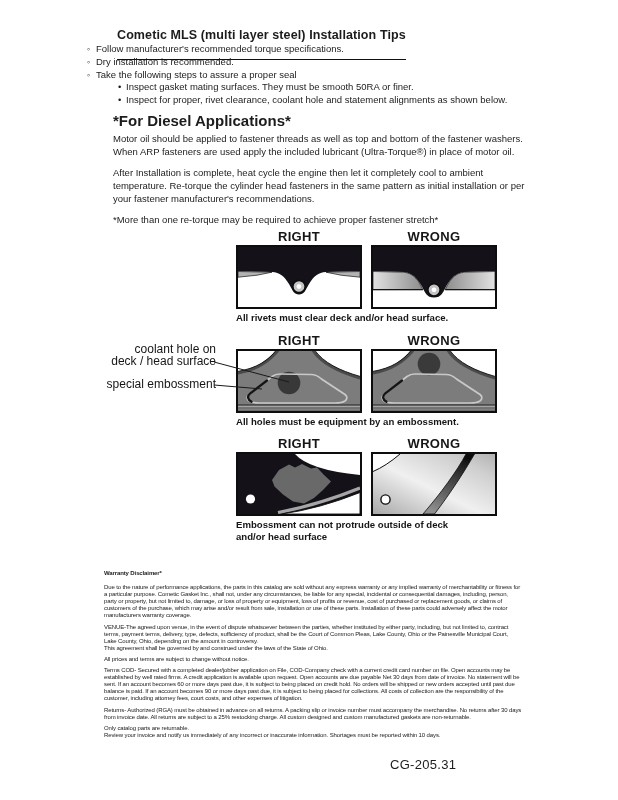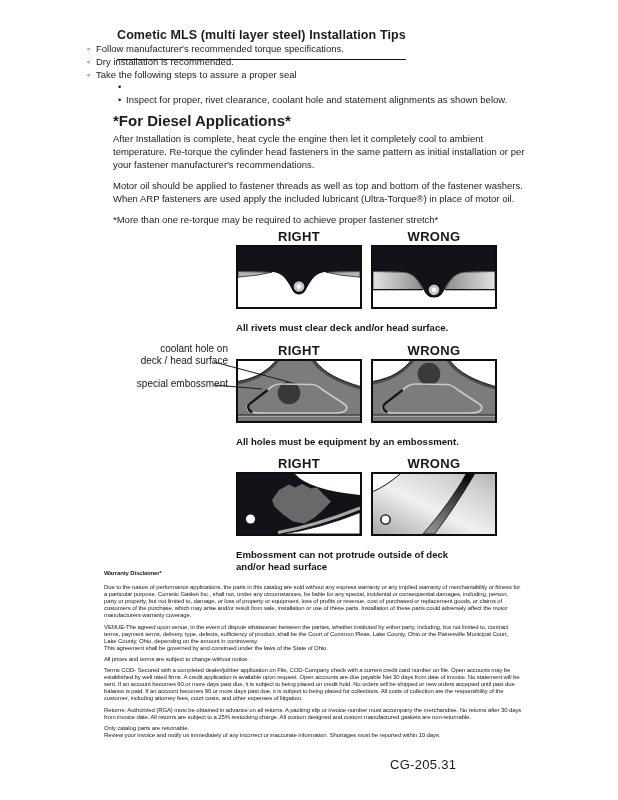--- a/index.html
+++ b/index.html
@@ -20,24 +20,24 @@
   .diesel p{margin:0 0 8px 0;}
   .diesel p.note{margin-top:1px;}
 
   .diagrams{position:absolute;left:236px;top:229px;width:262px;}
   .drow{margin-bottom:9px;}
   .dlabels{display:flex;gap:9px;font-size:13px;font-weight:600;letter-spacing:.3px;line-height:16px;color:#161616;}
   .dlabels span{width:126px;text-align:center;}
   .figs{display:flex;gap:9px;}
   .fig{width:122px;height:60px;border:2px solid #0d0d0d;background:#fff;}
   .fig svg{display:block;width:122px;height:60px;}
-  .caption{margin-top:13px;font-size:9.6px;font-weight:bold;line-height:11.5px;color:#161616;white-space:pre-line;}
-
-  .side-labels{position:absolute;left:116px;top:343px;width:112px;text-align:right;
-               font-size:10px;line-height:12px;color:#161616;}
+  .caption{margin-top:3px;font-size:9.6px;font-weight:bold;line-height:11.5px;color:#161616;white-space:pre-line;}
+
+  .side-labels{position:absolute;left:104px;top:343px;width:112px;text-align:right;
+               font-size:12px;line-height:12px;color:#161616;}
   .side-labels .lab2{margin-top:11px;}
   .leaders{position:absolute;left:212px;top:352px;width:80px;height:40px;}
 
   .legal{position:absolute;left:104px;top:570px;width:418px;font-size:6px;line-height:7.1px;
          letter-spacing:-0.12px;color:#222;}
   .legal .lh{font-weight:bold;margin-bottom:7px;}
   .legal p{margin:0 0 4px 0;white-space:pre-line;}
 
   .code{position:absolute;left:390px;top:757px;font-size:13px;letter-spacing:.3px;color:#1c1c1c;}
 </style>
@@ -56,31 +56,32 @@
     <div class="b">
       <span class="m">◦</span>
       <span>Dry installation is recommended.</span>
     </div>
     <div class="b">
       <span class="m">◦</span>
       <span>Take the following steps to assure a proper seal</span>
     </div>
     <div class="b sub">
       <span class="m">•</span>
+      <span>Inspect gasket mating surfaces.  They must be smooth 50RA or finer.</span>
     </div>
     <div class="b sub">
       <span class="m">•</span>
       <span>Inspect for proper, rivet clearance, coolant hole and statement alignments as shown below.</span>
     </div>
   </div>
 
   <div class="diesel">
     <h2>*For Diesel Applications*</h2>
+    <p>Motor oil should be applied to fastener threads as well as top and bottom of the fastener washers. When ARP fasteners are used apply the included lubricant (Ultra-Torque®) in place of motor oil.</p>
     <p>After Installation is complete, heat cycle the engine then let it completely cool to ambient temperature. Re-torque the cylinder head fasteners in the same pattern as initial installation or per your fastener manufacturer's recommendations.</p>
-    <p>Motor oil should be applied to fastener threads as well as top and bottom of the fastener washers. When ARP fasteners are used apply the included lubricant (Ultra-Torque®) in place of motor oil.</p>
     <p class="note">*More than one re-torque may be required to achieve proper fastener stretch*</p>
   </div>
 
   <div class="diagrams">
 
     <div class="drow">
       <div class="dlabels">
         <span>RIGHT</span>
         <span>WRONG</span>
       </div>

